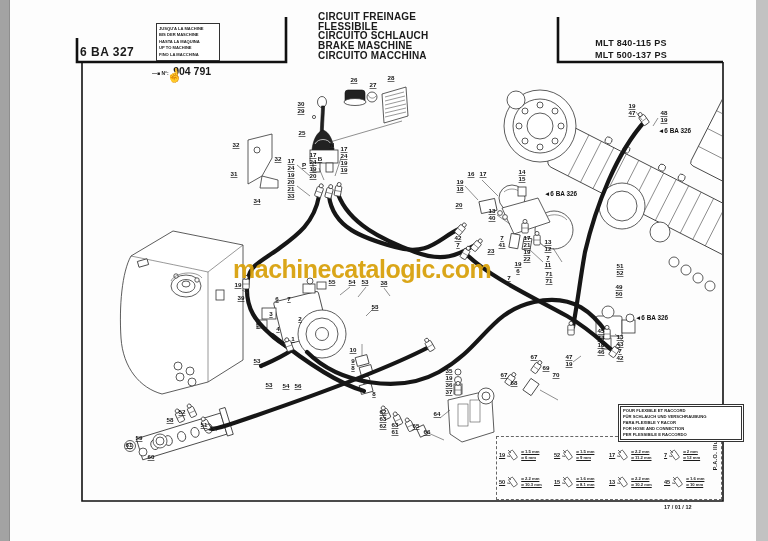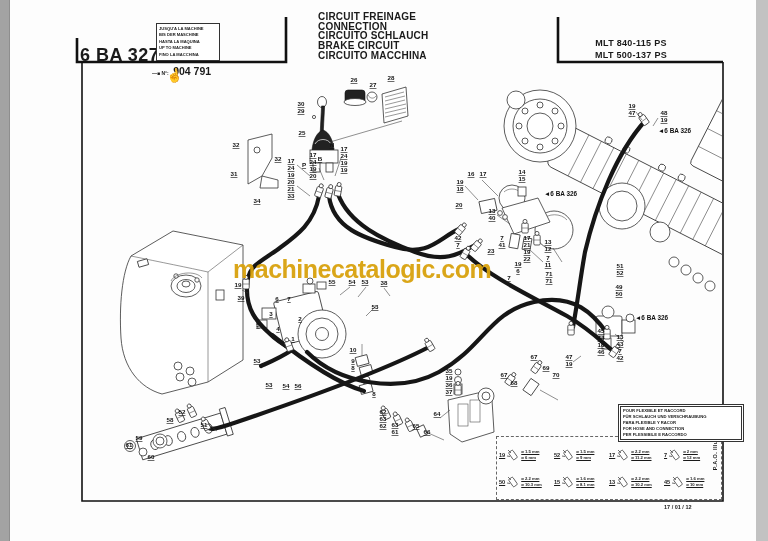--- a/index.html
+++ b/index.html
@@ -2,21 +2,21 @@
 <html><head>
 <meta charset="utf-8">
 <style>
   html,body{margin:0;padding:0;background:#c2c2c2;}
   #stage{position:relative;width:768px;height:541px;overflow:hidden;background:#c2c2c2;
          font-family:"Liberation Sans",sans-serif;color:#1a1a1a;}
   #left-strip{position:absolute;left:0;top:0;width:9px;height:541px;background:#a3a3a3;border-right:1px solid #8e8e8e;}
   #page{position:absolute;left:10px;top:0;width:746px;height:541px;background:#fdfdfd;}
   .abs{position:absolute;}
   
-  #code-label{left:80px;top:45px;width:130px;font-size:18px;font-weight:bold;letter-spacing:.5px;}
+  #code-label{left:80px;top:45px;width:130px;font-size:12px;font-weight:bold;letter-spacing:.5px;}
   #machine-box{left:156px;top:23px;width:58px;border:1px solid #333;padding:2px 2px;background:#fff;}
   #machine-box div{font-size:4.1px;font-weight:bold;line-height:6.4px;white-space:nowrap;}
   #serial-row{left:152px;top:61px;width:90px;white-space:nowrap;}
   #serial-prefix{font-size:5px;font-weight:bold;}
   #serial-number{font-size:10.5px;font-weight:bold;}
   #hand-cursor{left:167px;top:68px;font-size:13px;color:#3c3c3c;transform:rotate(-8deg);}
   #title-block{left:318px;top:12px;}
   #title-block div{font-size:10px;font-weight:bold;line-height:9.7px;letter-spacing:.2px;}
   #models{left:548px;top:37px;width:166px;text-align:center;}
   #models div{font-size:9px;font-weight:bold;line-height:12px;letter-spacing:.3px;}
@@ -401,23 +401,23 @@
     <div>UP TO MACHINE</div>
     <div>FINO LA MACCHINA</div>
   </div>
   <div class="abs" id="serial-row">
     <span id="serial-prefix">—■ N°:</span>
     <span id="serial-number">904 791</span>
   </div>
   <div class="abs" id="hand-cursor">☝</div>
   <div class="abs" id="title-block">
     <div>CIRCUIT FREINAGE</div>
-    <div>CONNECTION</div>
+    <div>FLESSIBILE</div>
     <div>CIRCUITO SCHLAUCH</div>
-    <div>BRAKE CIRCUIT</div>
+    <div>BRAKE MASCHINE</div>
     <div>CIRCUITO MACCHINA</div>
   </div>
   <div class="abs" id="models">
     <div>MLT 840-115 PS</div>
     <div>MLT 500-137 PS</div>
   </div>
 
   <div class="abs" id="watermark" style="color: rgb(217, 162, 13); text-align: center;">machinecatalogic.com</div>
 
   <div class="abs" id="pour-box">

